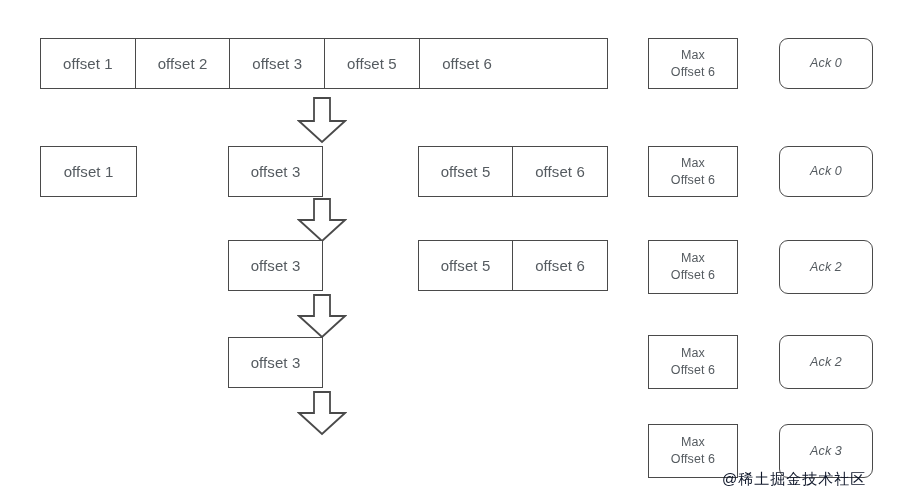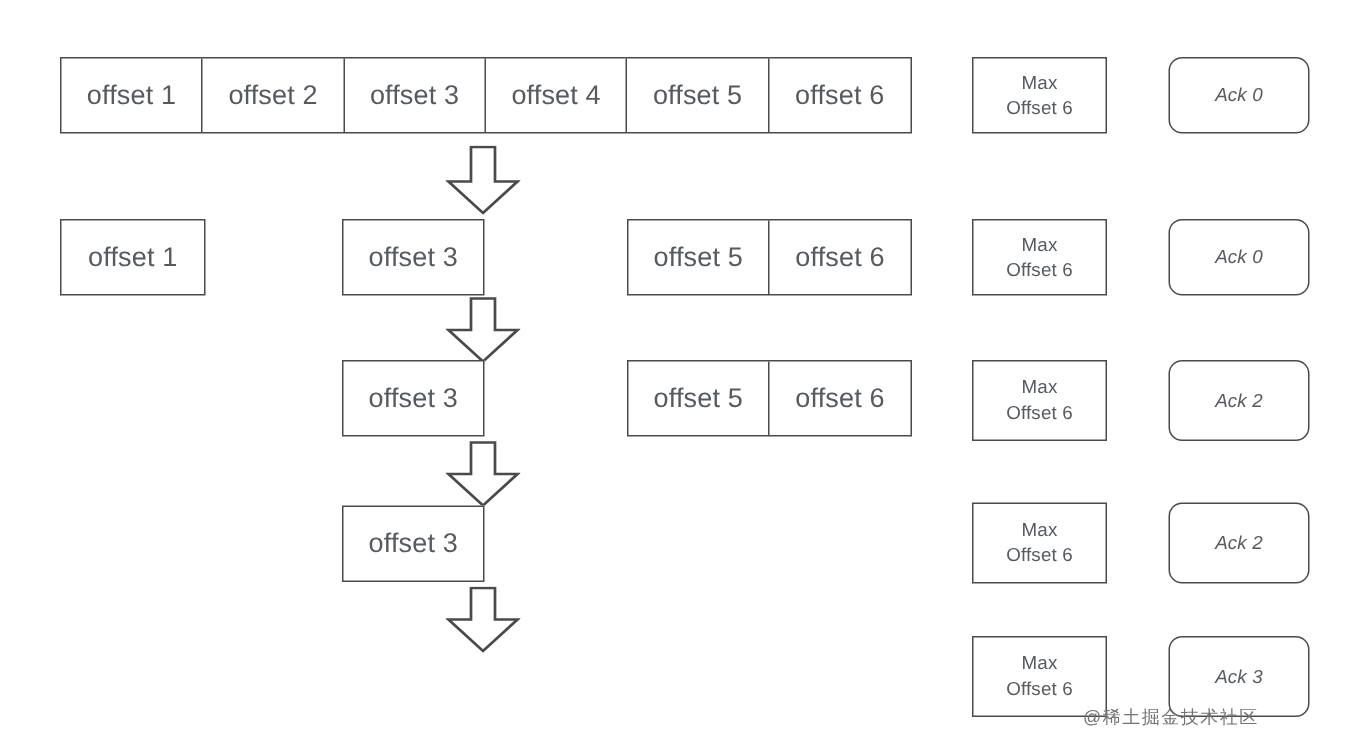--- a/index.html
+++ b/index.html
@@ -47,56 +47,55 @@
     background: #ffffff;
     display: flex;
     height: 51px;
   }
   .strip .cell {
     box-sizing: border-box;
     display: flex;
     align-items: center;
     justify-content: center;
     color: #555b60;
-    font-size: 18px;
+    font-size: 15px;
     letter-spacing: 0.1px;
     border-right: 1.6px solid #4a4a4a;
   }
   .strip .cell:last-child {
     border-right: none;
   }
 
   
   .arrow {
     position: absolute;
   }
   .arrow svg {
     display: block;
   }
 
   
   .watermark {
     position: absolute;
-    color: #737373;
-    font-size: 12px;
+    color: #0f172a;
+    font-size: 15px;
     letter-spacing: 1px;
     white-space: nowrap;
     user-select: none;
   }
 </style>
 </head>
 <body>
 
 <div id="canvas">
 
   <div class="strip" style="left:40px; top:38px; width:568px;">
     <div class="cell" style="width:94.7px;">offset 1</div>
     <div class="cell" style="width:94.7px;">offset 2</div>
     <div class="cell" style="width:94.7px;">offset 3</div>
-    <div class="cell" style="width:94.7px;">offset 4</div>
     <div class="cell" style="width:94.7px;">offset 5</div>
     <div class="cell" style="width:94.6px;">offset 6</div>
   </div>
   <div class="box" style="left:648px; top:38px; width:90px; height:51px;">Max
 Offset 6</div>
   <div class="box rounded" style="left:779px; top:38px; width:94px; height:51px;">Ack 0</div>
 
   <div class="arrow" style="left:297px; top:97px; width:50px; height:47px;">
     <svg width="50" height="47" viewBox="0 0 50 47">
       <polygon points="17,1 33,1 33,24 48,24 25,45 2,24 17,24" fill="#ffffff" stroke="#4a4a4a" stroke-width="1.8" stroke-linejoin="miter"></polygon>

